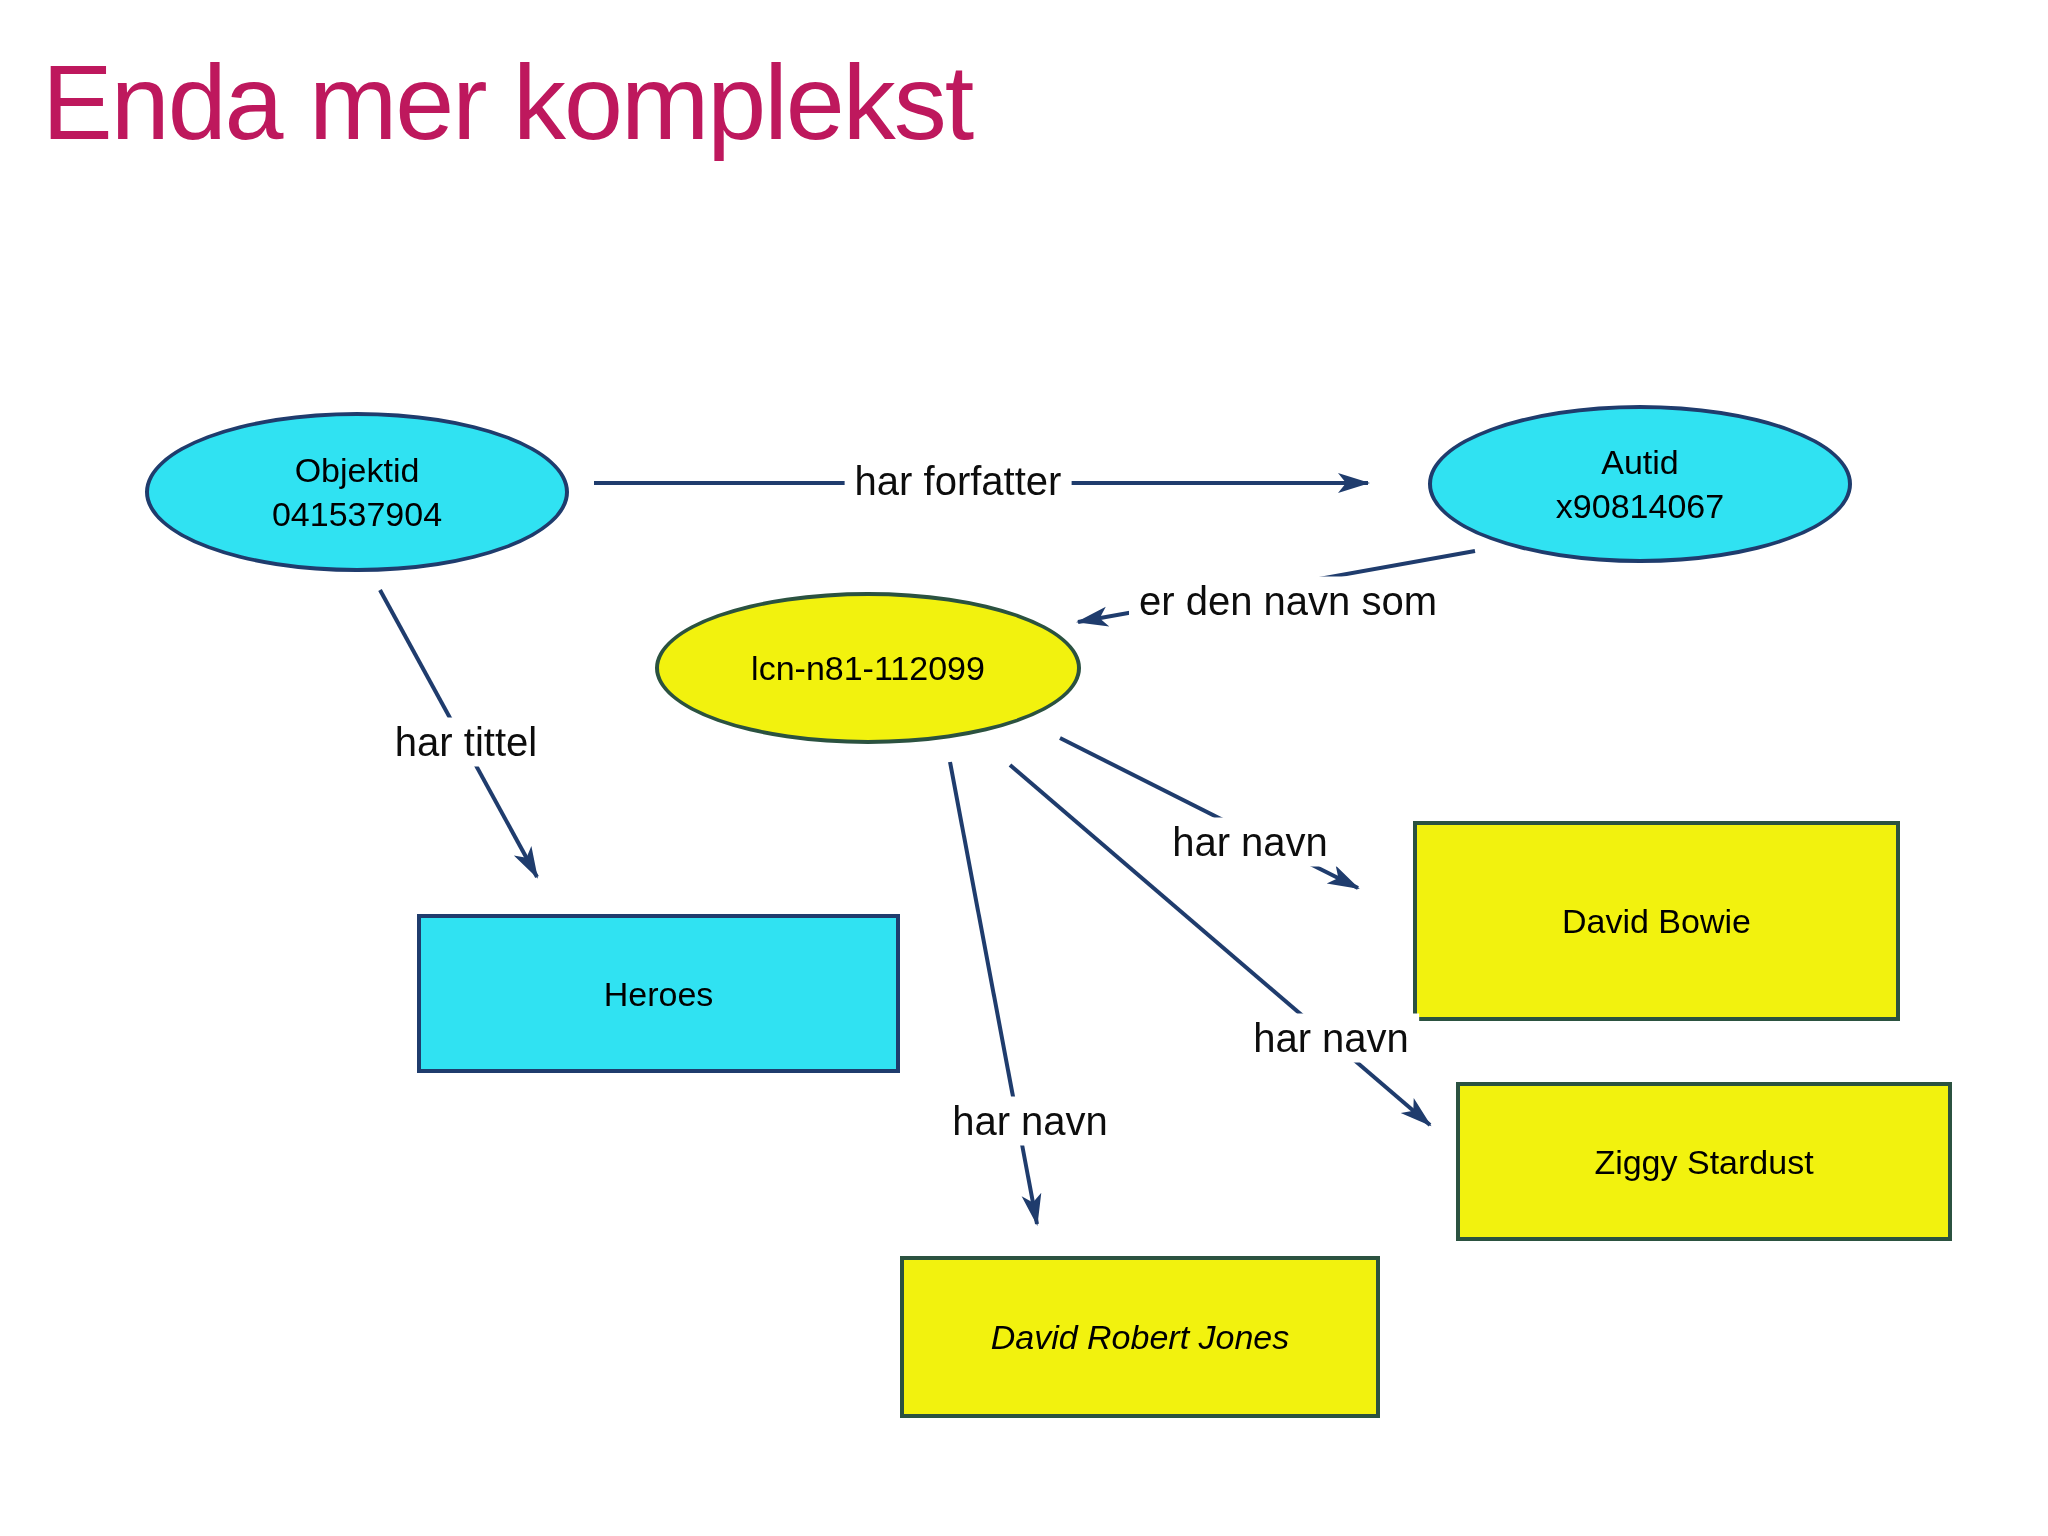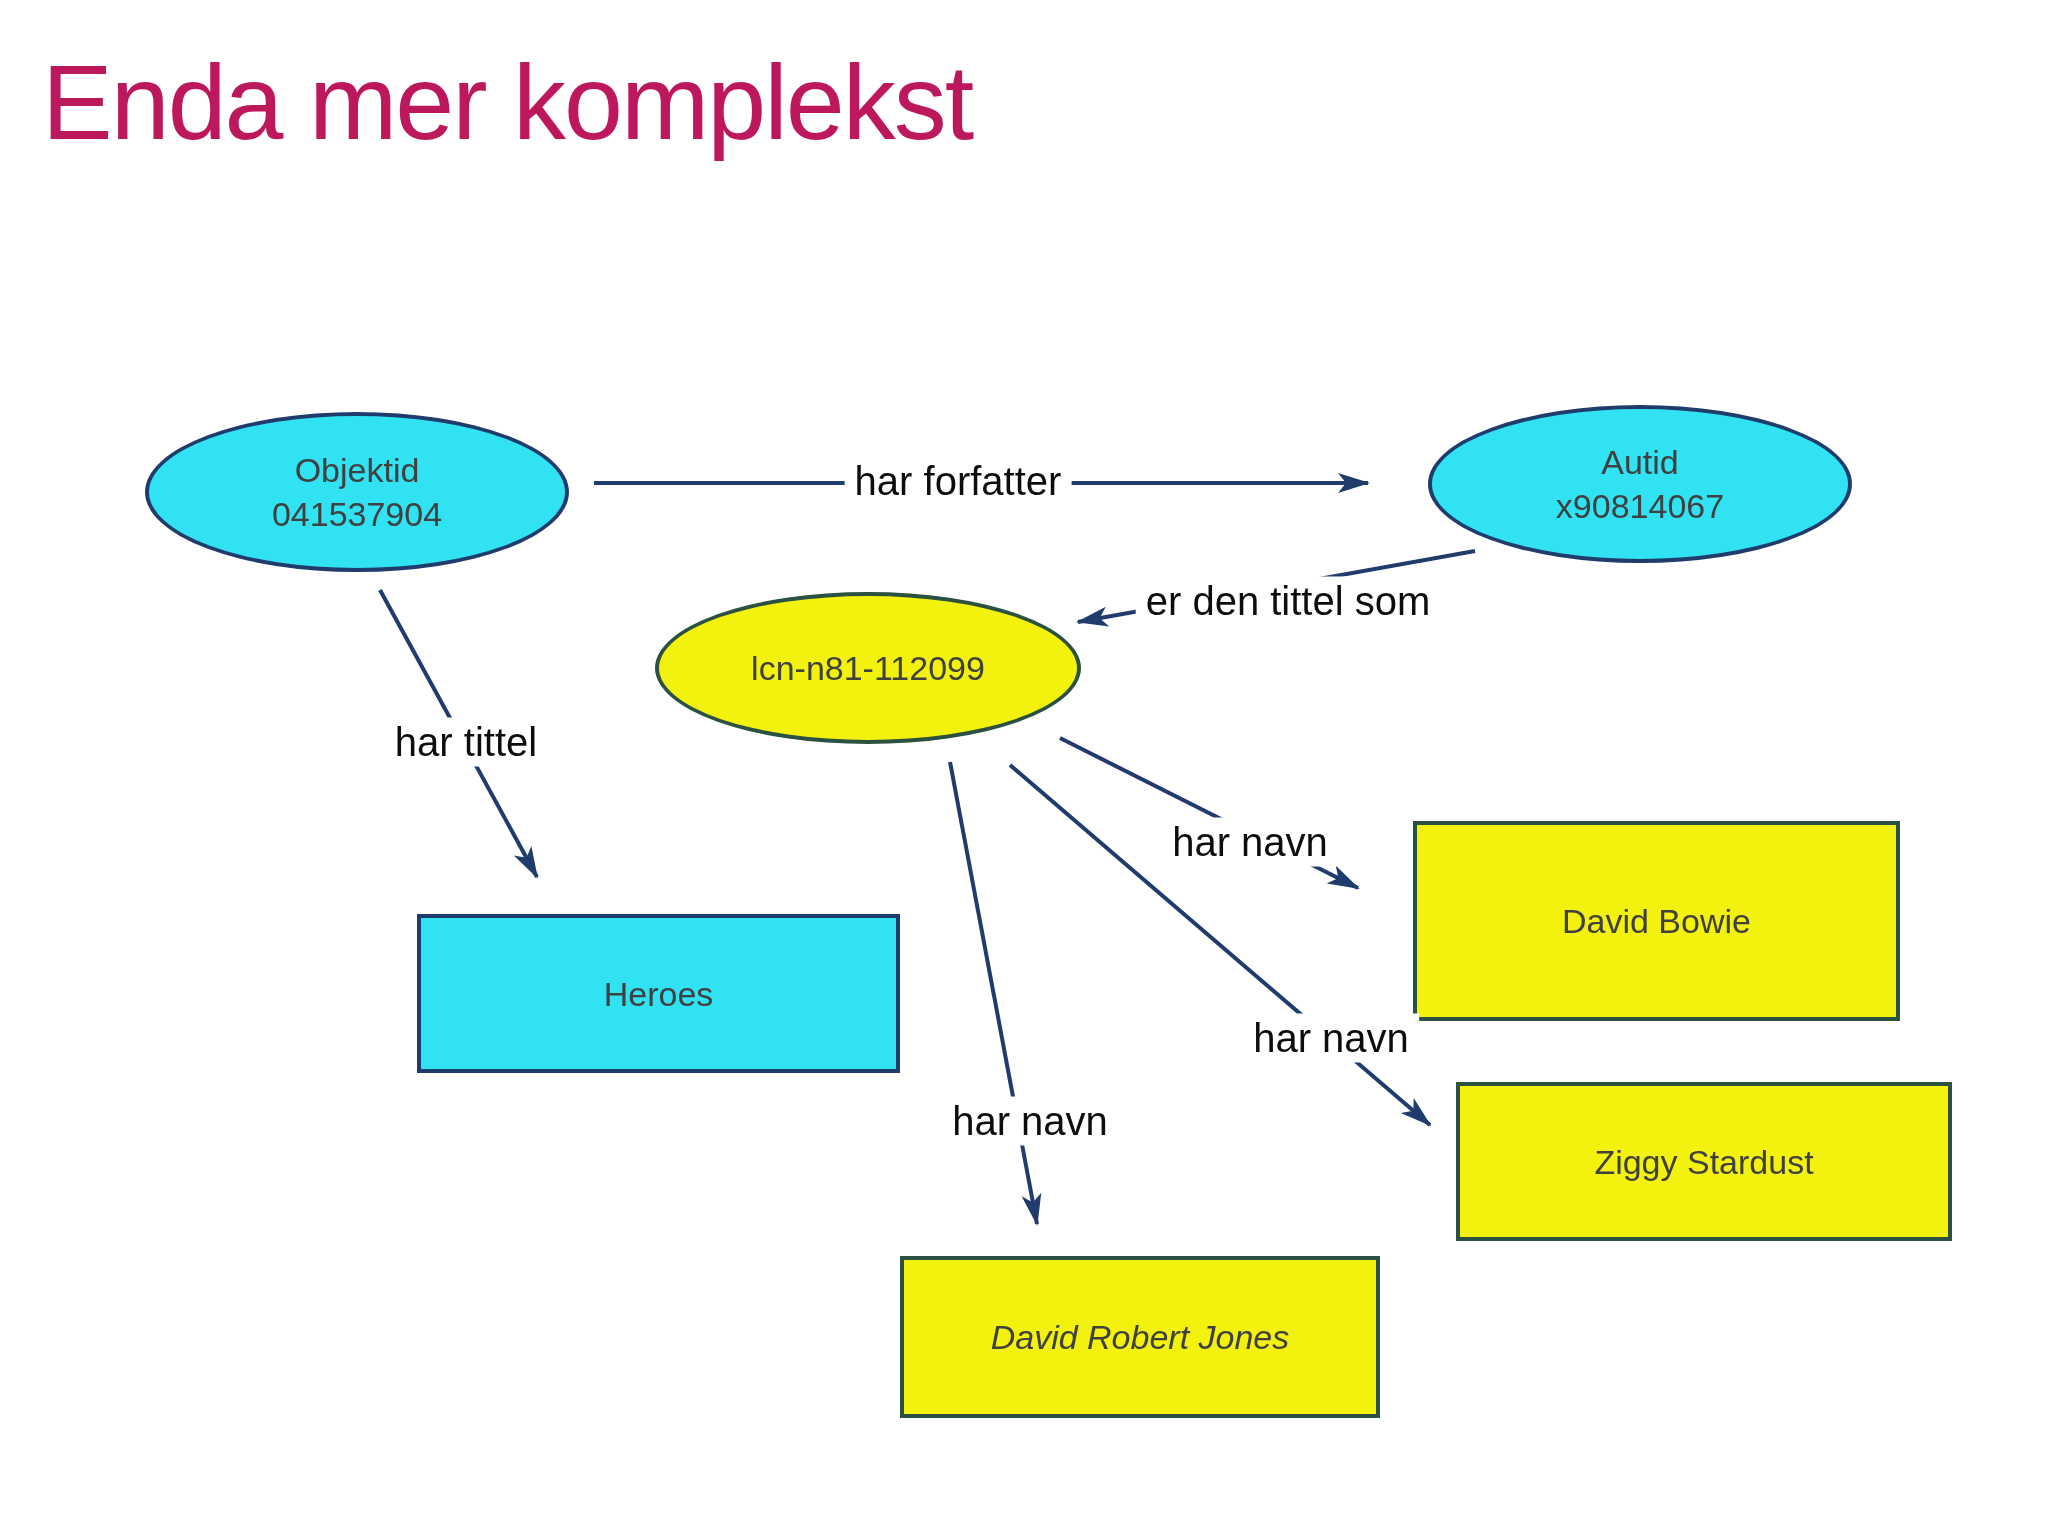--- a/index.html
+++ b/index.html
@@ -37,21 +37,21 @@
   .node {
     position: absolute;
     display: flex;
     flex-direction: column;
     align-items: center;
     justify-content: center;
     text-align: center;
     box-sizing: border-box;
     font-size: 34px;
     line-height: 44px;
-    color: #404040;
+    color: #000000;
     z-index: 2;
   }
   .ellipse { border-radius: 50%; }
   .cyan   { background: #30e2f2; border: 4px solid #1f3c6d; }
   .yellow { background: #f2f20e; border: 4px solid #2b5240; }
   #n-objektid { left: 145px;  top: 412px;  width: 424px; height: 160px; }
   #n-autid    { left: 1428px; top: 405px;  width: 424px; height: 158px; }
   #n-lcn      { left: 655px;  top: 592px;  width: 426px; height: 152px; }
   #n-heroes   { left: 417px;  top: 914px;  width: 483px; height: 159px; }
   #n-bowie    { left: 1413px; top: 821px;  width: 487px; height: 200px; }
@@ -120,19 +120,19 @@
 
   <div class="node yellow" id="n-ziggy">
     <span>Ziggy Stardust</span>
   </div>
 
   <div class="node yellow" id="n-jones">
     <span>David Robert Jones</span>
   </div>
 
   <div class="edge-label" id="el-forfatter">har forfatter</div>
-  <div class="edge-label" id="el-samme">er den tittel som</div>
+  <div class="edge-label" id="el-samme">er den navn som</div>
   <div class="edge-label" id="el-tittel">har tittel</div>
   <div class="edge-label" id="el-navn1">har navn</div>
   <div class="edge-label" id="el-navn2">har navn</div>
   <div class="edge-label" id="el-navn3">har navn</div>
 
 </div>
 
 </body></html>

